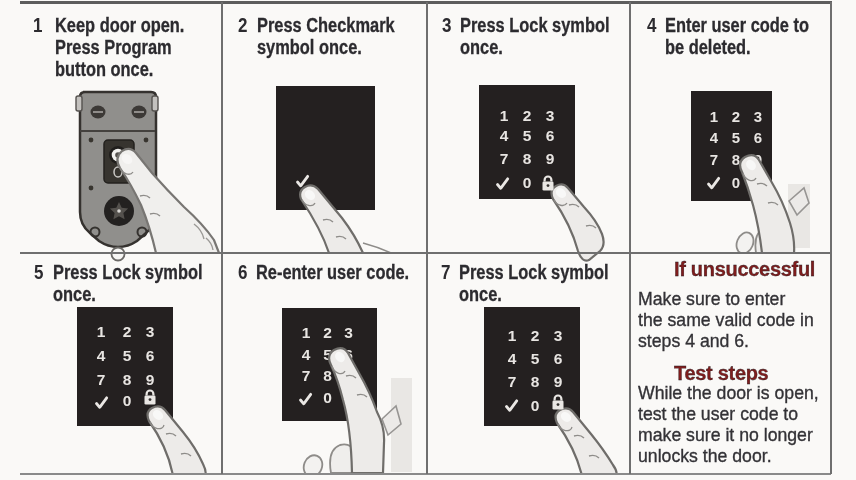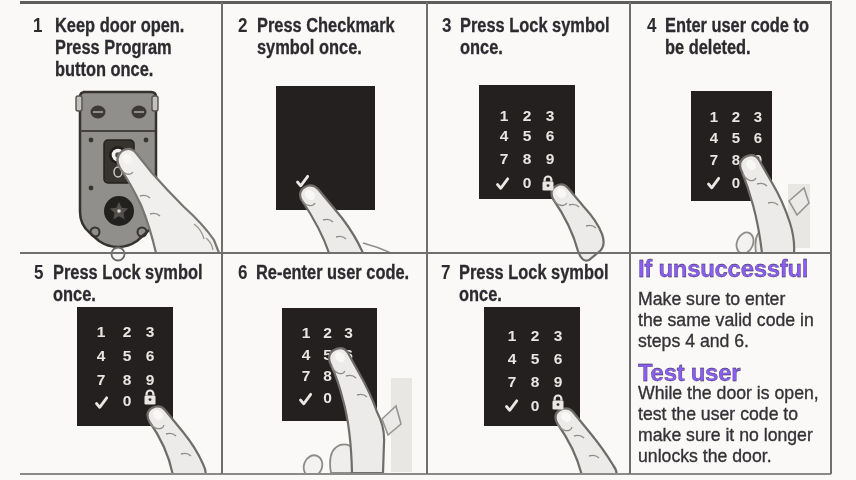--- a/index.html
+++ b/index.html
@@ -2,21 +2,21 @@
 <html><head>
 <meta charset="utf-8">
 <style>
 html,body{margin:0;padding:0;}
 #page{position:relative;width:856px;height:480px;background:#faf9f7;overflow:hidden;filter:blur(0.3px);
   font-family:"Liberation Sans",sans-serif;}
 .ln{position:absolute;background:#6f6f6f;z-index:6;}
 .step{position:absolute;color:#2c2b2f;font-weight:bold;font-size:20px;line-height:22px;white-space:nowrap;-webkit-text-stroke:0.3px #2c2b2f;transform:scaleX(0.82);transform-origin:0 0;z-index:7;}
 .n{position:absolute;color:#2c2b2f;font-weight:bold;font-size:20px;line-height:22px;transform:scaleX(0.85);transform-origin:0 0;z-index:7;}
 .b8{position:absolute;color:#333236;font-size:19px;line-height:21px;white-space:nowrap;-webkit-text-stroke:0.35px #333236;transform:scaleX(0.93);transform-origin:0 0;z-index:7;}
-.h8{position:absolute;color:#8b5cf6;font-weight:bold;font-size:24px;line-height:22px;letter-spacing:-0.3px;white-space:nowrap;-webkit-text-stroke:0.3px #222126;z-index:7;}
+.h8{position:absolute;color:#7f1d1d;font-weight:bold;font-size:20px;line-height:22px;letter-spacing:-0.3px;white-space:nowrap;-webkit-text-stroke:0.3px #222126;z-index:7;margin-left:36px;}
 svg{position:absolute;left:0;top:0;}
 </style>
 </head>
 <body>
 <div id="page">
 
 <div class="ln" style="left:20px;top:1px;width:812px;height:3px;background:#5d5d5d;"></div>
 <div class="ln" style="left:20px;top:252px;width:811px;height:2px;"></div>
 <div class="ln" style="left:20px;top:473px;width:811px;height:2px;background:#8a8a8a;"></div>
 <div class="ln" style="left:221px;top:2px;width:2px;height:472px;"></div>
@@ -35,21 +35,21 @@
 
 <div class="n" style="left:34px;top:261px;">5</div>
 <div class="step" style="left:53px;top:261px;">Press Lock symbol<br>once.</div>
 <div class="n" style="left:238px;top:261px;">6</div>
 <div class="step" style="left:256px;top:261px;">Re-enter user code.</div>
 <div class="n" style="left:441px;top:261px;">7</div>
 <div class="step" style="left:459px;top:261px;">Press Lock symbol<br>once.</div>
 
 <div class="h8" style="left:638px;top:258px;">If unsuccessful</div>
 <div class="b8" style="left:638px;top:288px;">Make sure to enter<br>the same valid code in<br>steps 4 and 6.</div>
-<div class="h8" style="left:638px;top:362px;">Test user</div>
+<div class="h8" style="left:638px;top:362px;">Test steps</div>
 <div class="b8" style="left:638px;top:382px;">While the door is open,<br>test the user code to<br>make sure it no longer<br>unlocks the door.</div>
 
 <svg width="856" height="480" viewBox="0 0 856 480">
 <defs>
 <g id="lockicon">
   <rect x="-5.5" y="-1.5" width="11" height="9" rx="1.3" fill="#eae7e4"></rect>
   <path d="M -3.4,-1.5 v-1.6 a3.4,3.4 0 0 1 6.8,0 v1.6" fill="none" stroke="#eae7e4" stroke-width="2.2"></path>
   <circle cx="0" cy="2.6" r="1.4" fill="#33302e"></circle>
 </g>
 <g id="checkicon">

